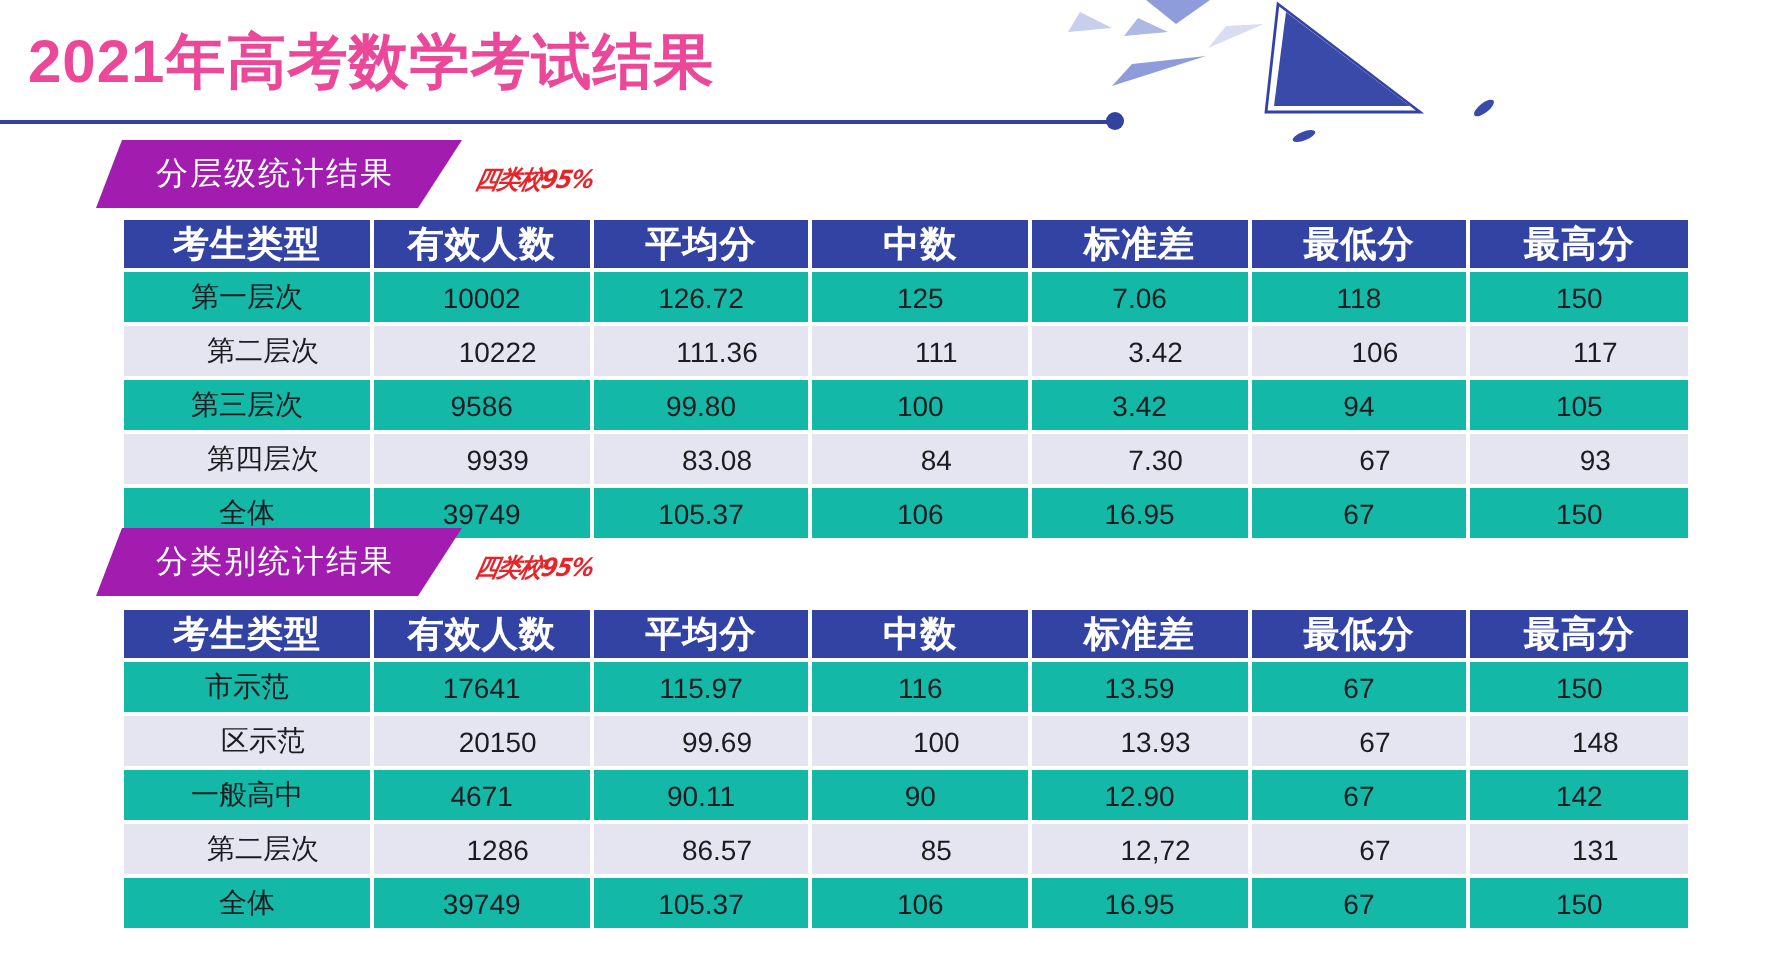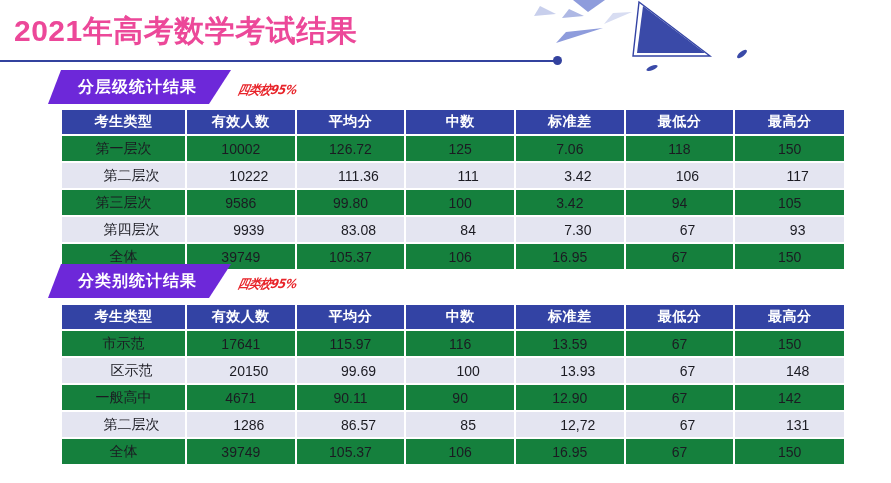--- a/index.html
+++ b/index.html
@@ -67,24 +67,24 @@
   .banner-wrap {
     position: relative;
     height: 34px;
   }
   .banner {
     position: absolute;
     left: 48px;
     top: 0;
     height: 34px;
     min-width: 170px;
-    background: #6d28d9;
+    background: #a21caf;
     color: #ffffff;
     font-size: 16px;
-    font-weight: bold;
+    font-weight: normal;
     letter-spacing: 1px;
     display: flex;
     align-items: center;
     justify-content: center;
     padding: 0 34px 0 30px;
     box-sizing: border-box;
     -webkit-clip-path: polygon(13px 0, 100% 0, calc(100% - 22px) 100%, 0 100%);
     clip-path: polygon(13px 0, 100% 0, calc(100% - 22px) 100%, 0 100%);
   }
   .annot {
@@ -112,21 +112,21 @@
     background: #ffffff;
   }
   #table-1 { top: 110px; }
   #table-2 { top: 305px; }
 
   .tbl col.c-type { width: 124px; }
 
   .tbl th {
     background: #3343A4;
     color: #ffffff;
-    font-size: 14px;
+    font-size: 18px;
     font-weight: bold;
     height: 24px;
     text-align: center;
     border-right: 2px solid #ffffff;
     border-bottom: 2px solid #ffffff;
     letter-spacing: 0.5px;
     padding: 0;
   }
   .tbl th:last-child { border-right: none; margin-left: 36px; }
 
@@ -135,21 +135,21 @@
     color: #1b1b22;
     height: 25px;
     text-align: center;
     border-right: 2px solid #ffffff;
     border-bottom: 2px solid #ffffff;
     padding: 0;
   }
   .tbl td:last-child { border-right: none; }
   .tbl tr:last-child td { border-bottom: none; }
 
-  .tbl tbody tr.odd td  { background: #15803d; }
+  .tbl tbody tr.odd td  { background: #14b8a6; }
   .tbl tbody tr.even td { background: #E4E5F1; padding-left: 16px; }
 </style>
 </head>
 <body>
 
 <svg id="deco" viewBox="0 0 891 80" xmlns="http://www.w3.org/2000/svg">
 
   <g>
     <polygon points="540,6 556,14 534,16" fill="#C8CFEC"></polygon>
     <polygon points="569,9 584,16 562,18" fill="#AEB8E4"></polygon>

